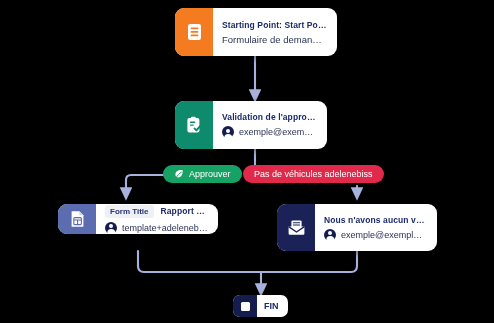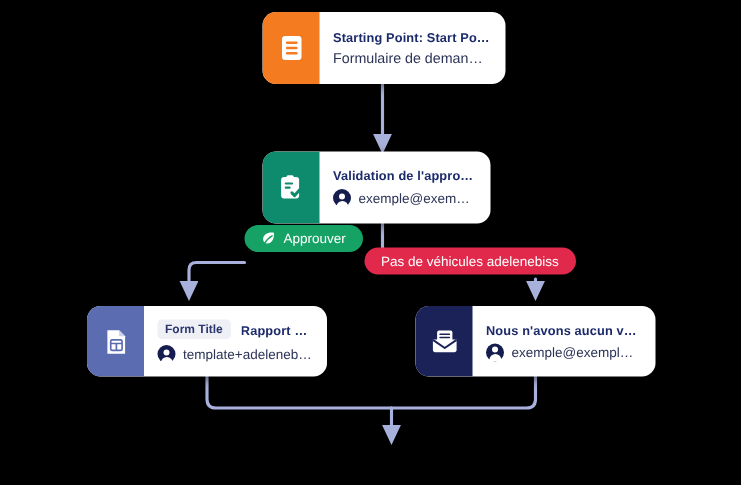--- a/index.html
+++ b/index.html
@@ -96,33 +96,33 @@
     </div>
     <div class="body">
       <div class="ntitle">Validation de l'approbateur</div>
       <div class="subrow">
         <span class="avatar"></span>
         <span class="nsub">exemple@exemple.com</span>
       </div>
     </div>
   </div>
 
-  <div class="pill green" style="left:163px;top:150px;">
+  <div class="pill green" style="left:163px;top:165px;">
     <svg class="gi" width="10" height="10" viewBox="0 0 10 10">
       <path d="M8.6,1.2 C5.2,0.4 1.4,2.2 1.4,5.4 C1.4,7.2 2.6,8.4 4.2,8.4 C7,8.4 9,5.4 8.6,1.2 Z" fill="#fff"></path>
       <path d="M2.2,8.6 C3.4,6.4 5.2,4.4 7.4,3.2" stroke="#17a265" stroke-width="1" fill="none" stroke-linecap="round"></path>
     </svg>
     <span>Approuver</span>
   </div>
 
   <div class="pill red" style="left:243px;top:165px;">
     <span>Pas de véhicules adelenebiss</span>
   </div>
 
-  <div class="node" style="left:58px;top:204px;width:160px;height:47px;">
+  <div class="node" style="left:58px;top:204px;width:160px;height:30px;">
     <div class="gutter" style="background:#5b6cb0;">
       <svg class="gi" width="17" height="18" viewBox="0 0 17 18">
         <path d="M2.6,1.2 L10.4,1.2 L14.4,5.2 L14.4,16.8 L2.6,16.8 Z" fill="#fff"></path>
         <path d="M10.4,1.2 L10.4,5.2 L14.4,5.2 Z" fill="#ccd3ea"></path>
         <rect x="4.8" y="7.6" width="7.6" height="7" rx="1" fill="none" stroke="#5b6cb0" stroke-width="1.1"></rect>
         <path d="M4.8,10 L12.4,10 M8.6,10 L8.6,14.6" stroke="#5b6cb0" stroke-width="1.1"></path>
       </svg>
     </div>
     <div class="body">
       <div class="titlerow">
@@ -147,14 +147,20 @@
     </div>
     <div class="body">
       <div class="ntitle">Nous n'avons aucun véhicule...</div>
       <div class="subrow">
         <span class="avatar"></span>
         <span class="nsub">exemple@exemple.com</span>
       </div>
     </div>
   </div>
 
+  <div class="finnode" style="left:233px;top:295px;">
+    <div class="fingutter">
+      <span class="stopsq"></span>
+    </div>
+    <div class="finlabel">FIN</div>
+  </div>
 
 </div>
 
 </body></html>

